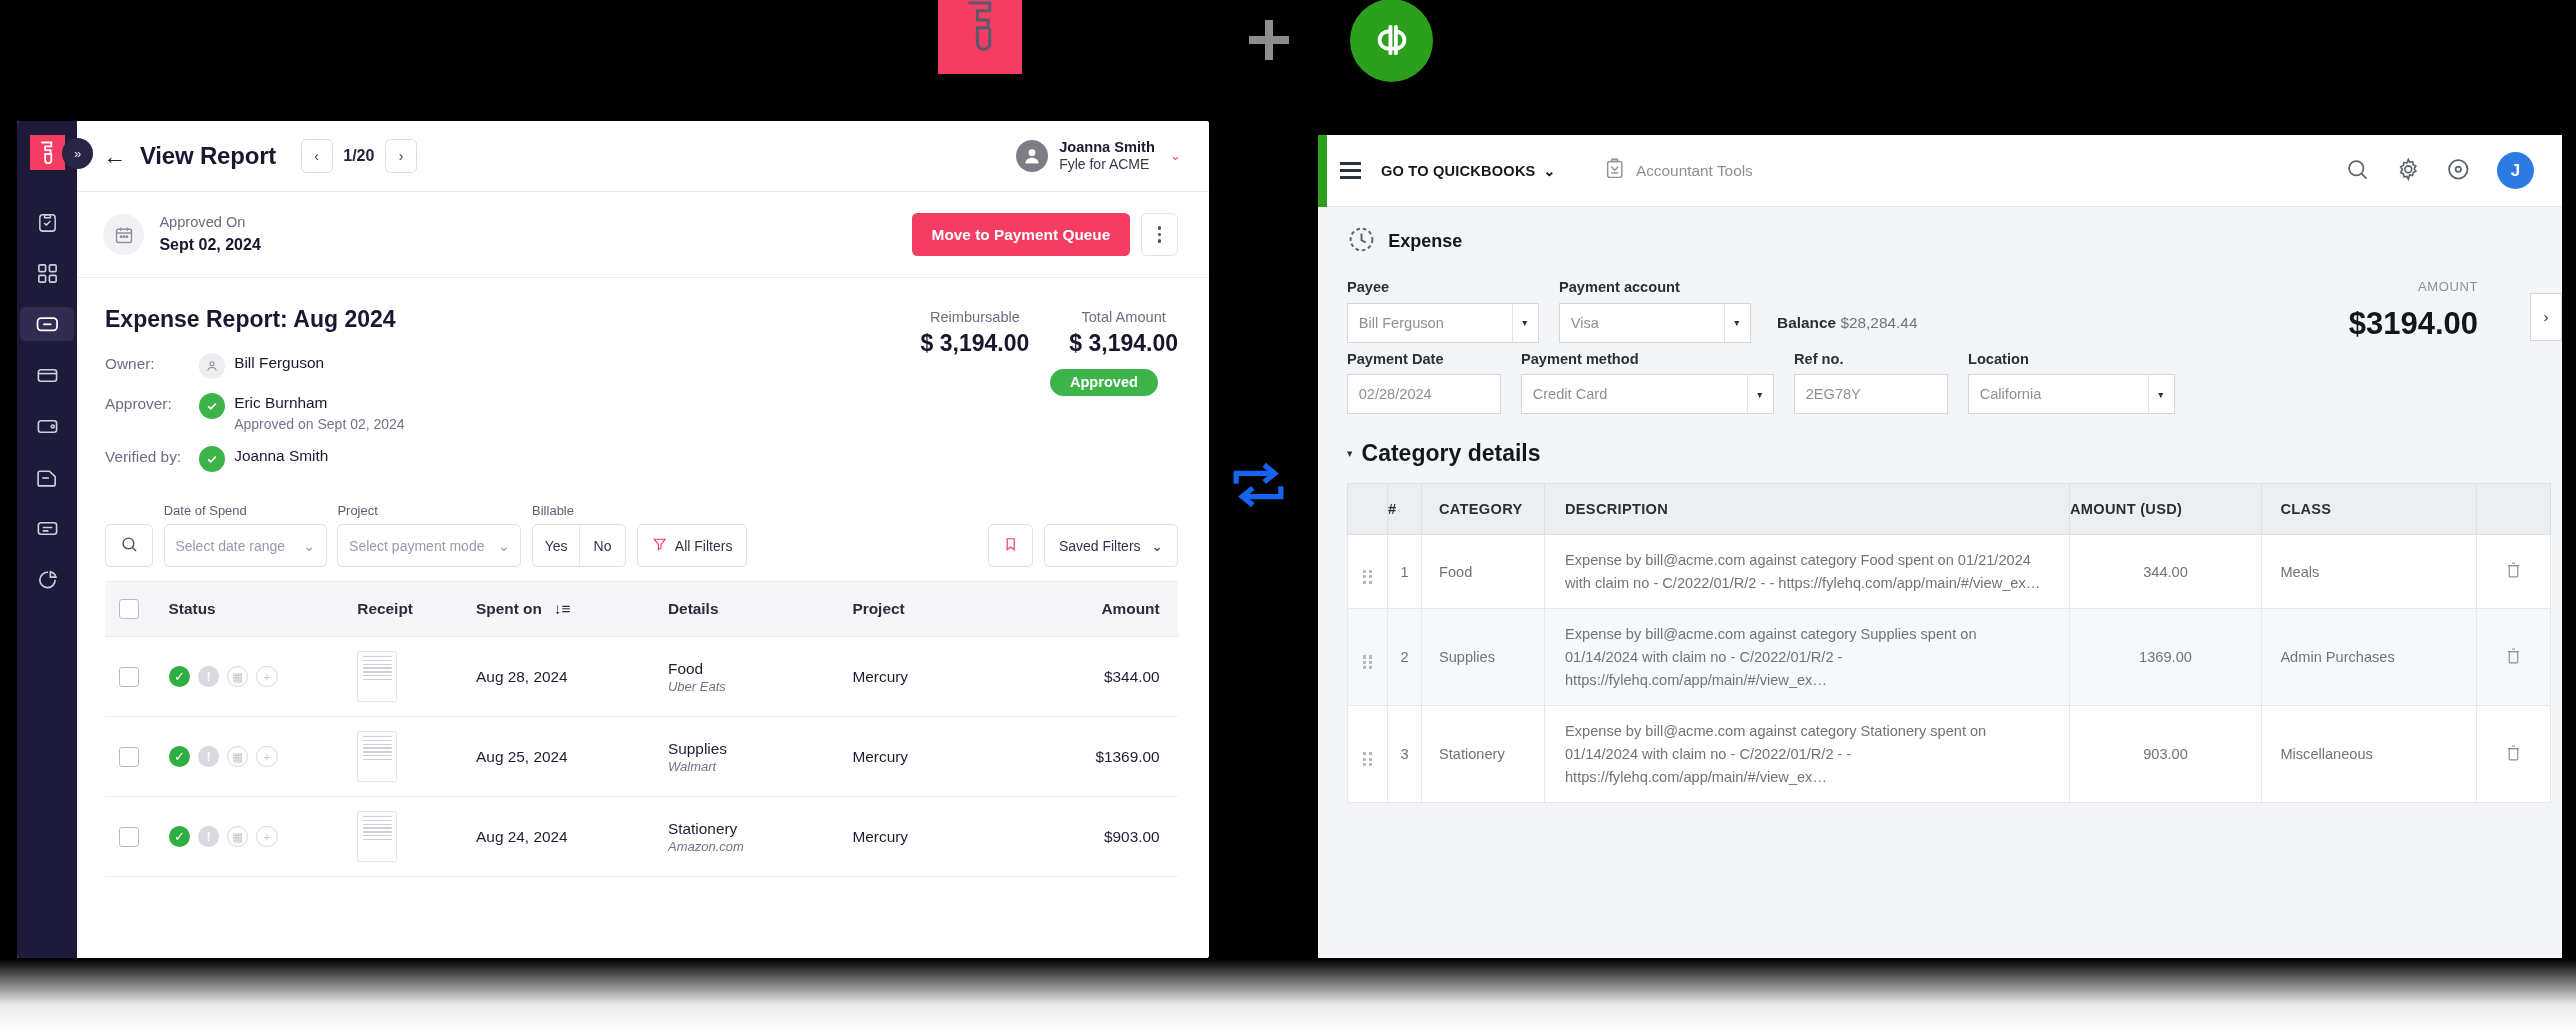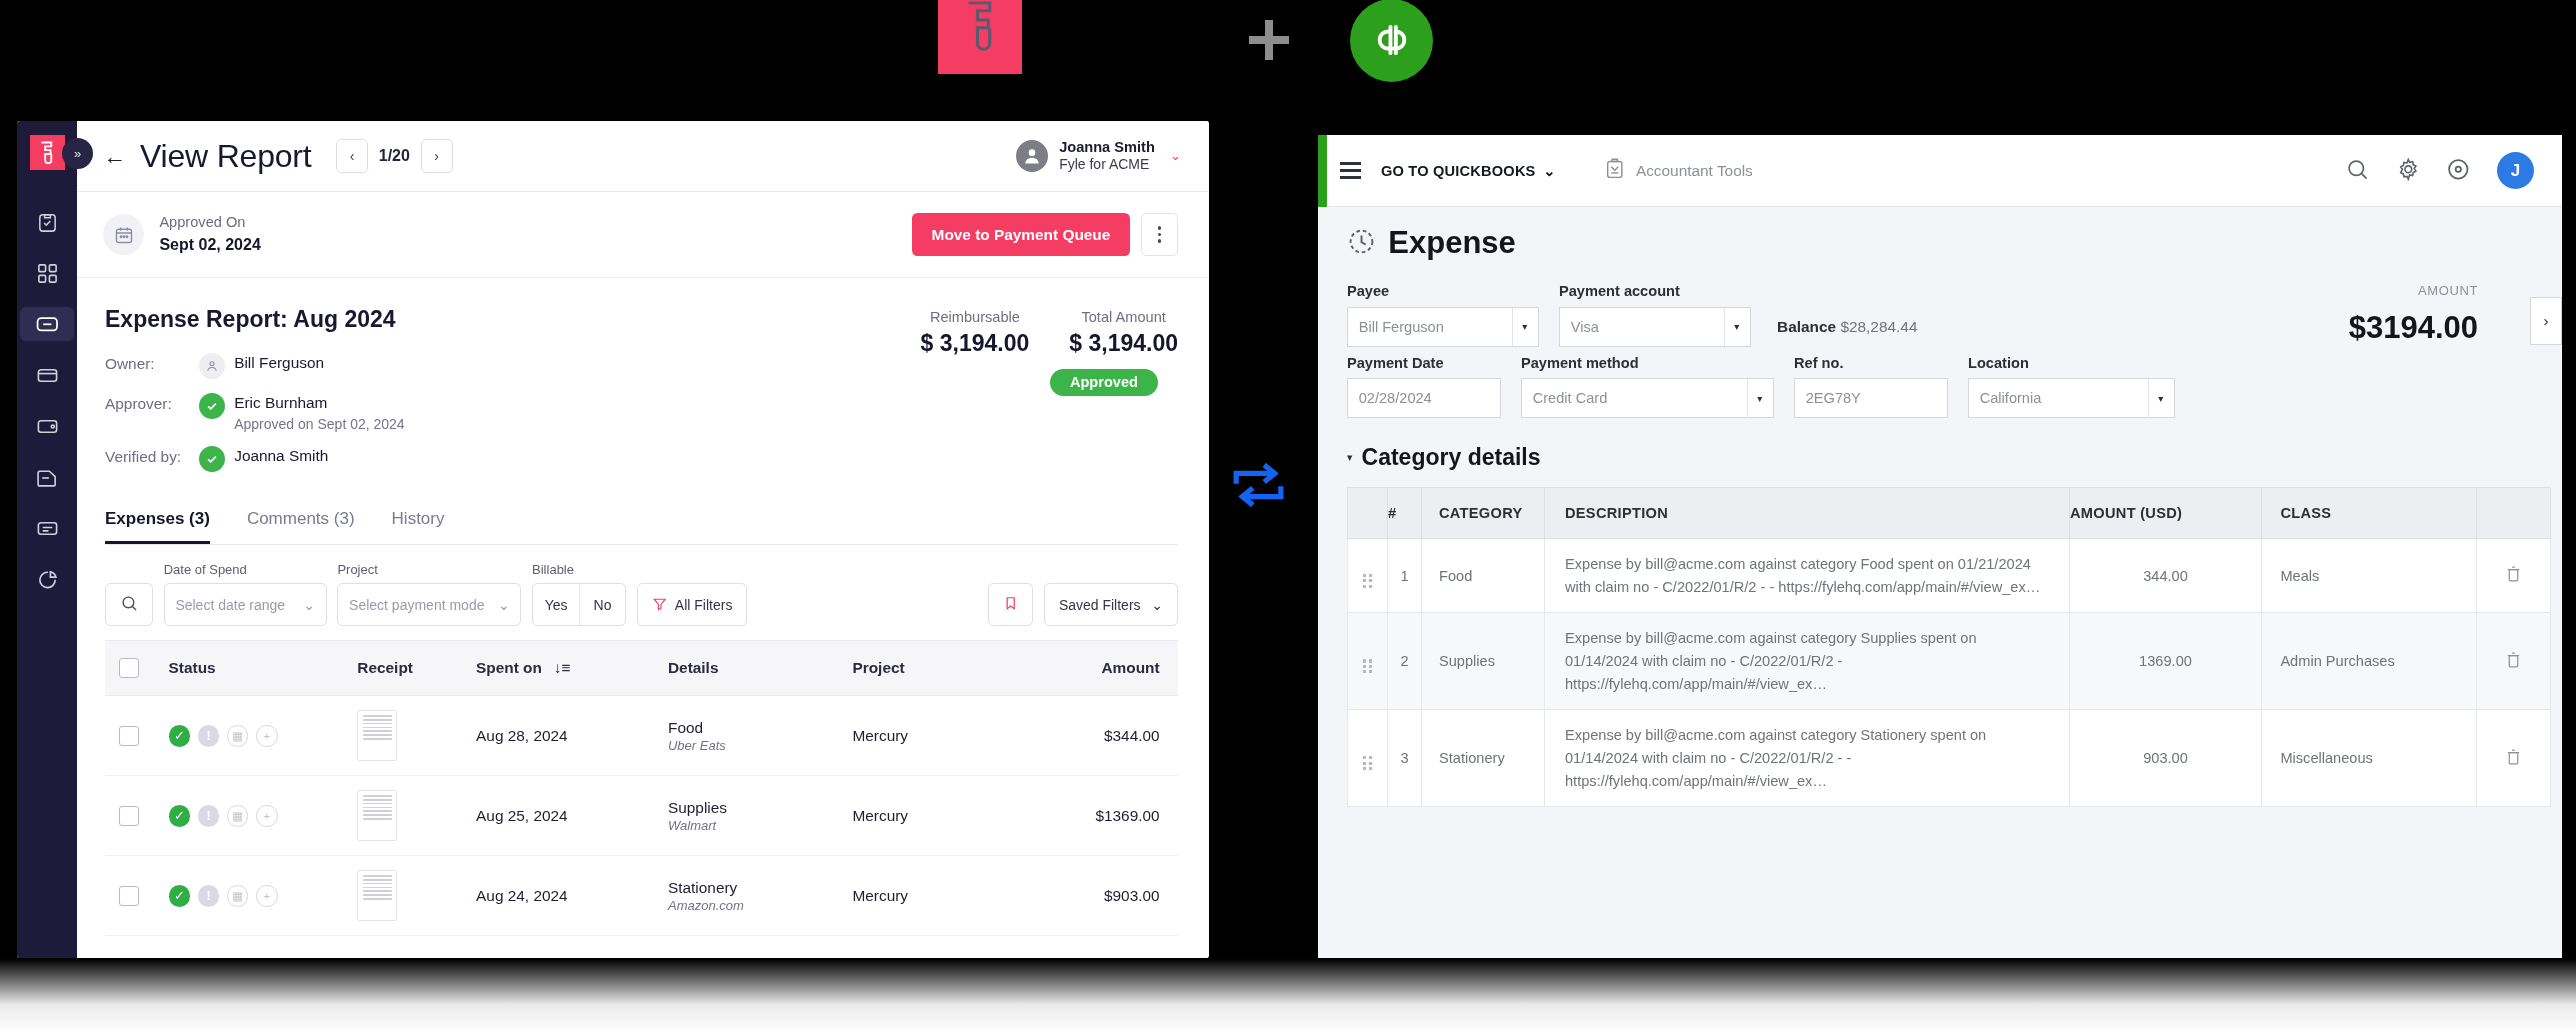--- a/index.html
+++ b/index.html
@@ -71,21 +71,21 @@
   .nav-item.active { background: #302C52; }
   .nav-item svg { display:block; }
 
   .fyle-main { position: absolute; left: 60px; top: 0; right: 0; bottom: 0; background:#fff; }
 
   .fyle-topbar {
     height: 71px; border-bottom: 0.8px solid #e9e9ef;
     display: flex; align-items: center; padding: 0 28px 0 26px;
   }
   .back-arrow { font-size: 23px; color:#1b1b2e; line-height:1; margin-right: 14px; }
-  .page-title { font-size: 32px; font-weight: 400; color:#181830; letter-spacing:-0.2px; }
+  .page-title { font-size: 24px; font-weight: 700; color:#181830; letter-spacing:-0.2px; }
   .pager { display:flex; align-items:center; gap:9.2px; margin-left: 24.6px; }
   .pager-btn {
     width: 32px; height: 34px; border: 0.8px solid #dcdce4; border-radius: 5.4px;
     background:#fff; display:flex; align-items:center; justify-content:center;
     font-size: 14px; color:#3a3a52;
   }
   .pager-count { font-size: 16px; font-weight: 600; color:#23233a; min-width: 34px; text-align:center; }
   .topbar-spacer { flex: 1; }
   .user-chip { display:flex; align-items:center; gap: 10.7px; }
   .avatar-circle {
@@ -229,21 +229,21 @@
   .hamburger { margin-left: 21.5px; display:flex; flex-direction:column; gap:4.6px; }
   .hamburger i { display:block; width: 21.5px; height: 2.3px; background:#2e3339; }
   .goto-qb { margin-left: 20px; font-size: 14.6px; font-weight:700; color:#14181c; letter-spacing:0.2px; display:flex; align-items:center; gap:7.7px; }
   .acct-tools { margin-left: 48px; display:flex; align-items:center; gap: 10.7px; font-size: 15.4px; color:#8c9196; }
   .qb-top-spacer { flex:1; }
   .qb-top-icons { display:flex; align-items:center; gap: 26px; padding-right: 28px; }
   .qb-av { width: 37px; height: 37px; border-radius: 50%; background:#2C7BE5; color:#fff; font-size: 17px; font-weight:700; display:flex; align-items:center; justify-content:center; }
 
   .qb-body { background:#f4f5f8; height: 751px; padding: 18.4px 0 0 0; position: relative; }
   .exp-header { display:flex; align-items:center; gap: 12.3px; padding: 0 0 21.5px 29px; }
-  .exp-header-title { font-size: 31px; font-weight:700; color:#13171b; }
+  .exp-header-title { font-size: 18px; font-weight:700; color:#13171b; }
 
   .qb-form { padding: 0 29px; position: relative; }
   .form-row { display:flex; align-items:flex-end; gap: 20px; }
   .fld { display:flex; flex-direction:column; gap: 7.7px; }
   .fld-label { font-size: 14.6px; font-weight: 700; color:#2b3034; }
   .fld-ctl {
     height: 40px; background:#fff; border:0.8px solid #d4d7dc;
     display:flex; align-items:center; justify-content:space-between;
     font-size: 14.6px; color:#8c9196; padding: 0 10.7px;
   }
@@ -505,25 +505,20 @@
                 <div class="amt-label">Total Amount</div>
                 <div class="amt-value">$ 3,194.00</div>
               </div>
             </div>
             <div class="pill-wrap">
               <span class="status-pill">Approved</span>
             </div>
           </div>
         </div>
 
-        <div class="tabs">
-          <div class="tab active">Expenses (3)</div>
-          <div class="tab">Comments (3)</div>
-          <div class="tab">History</div>
-        </div>
 
         <div class="filterbar">
           <div class="filter-group">
             <div class="filter-cap">&nbsp;</div>
             <div class="search-box">
               <span>
                 <svg width="18.4" height="18.4" viewBox="0 0 24 24" fill="none" stroke="#4a4a60" stroke-width="1.8">
                     <circle cx="11" cy="11" r="7"></circle>
                     <path d="M16.2 16.2L21 21"></path>
                   </svg>

